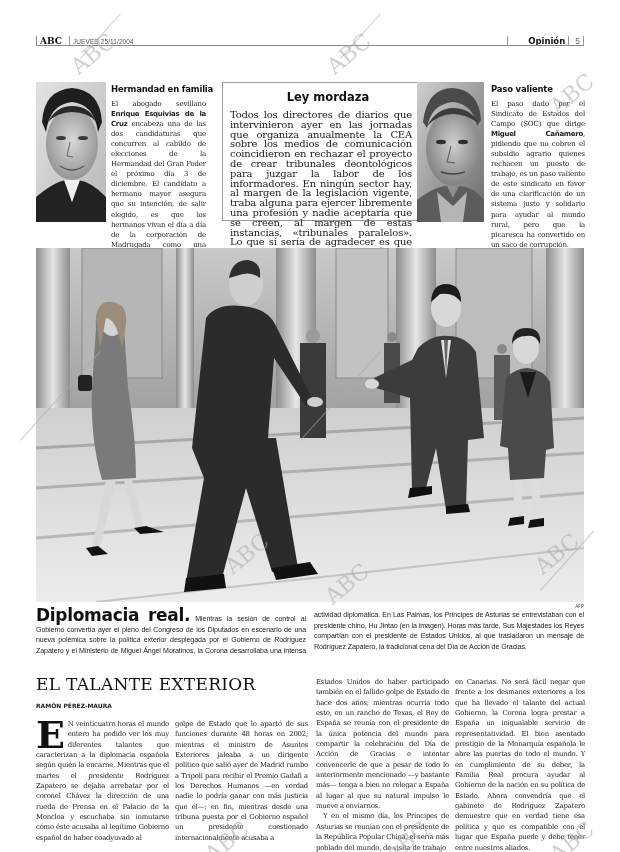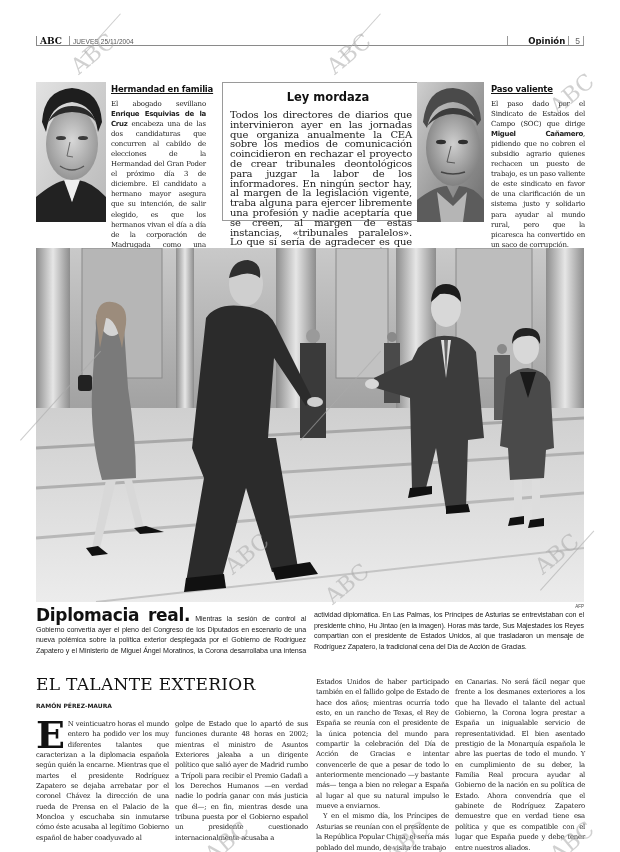--- a/index.html
+++ b/index.html
@@ -15,21 +15,21 @@
     .hdr-sep { width: 1px; height: 10px; background: #999; margin: 0 3px; }
     .hdr-date { font-family: "Liberation Sans", sans-serif; font-size: 6.5px; color: #555; letter-spacing: 0.1px; }
     .hdr-right { right: 36px; top: 35px; height: 12px; display: flex; align-items: center; }
     .hdr-section { font-family: "DejaVu Sans", sans-serif; font-weight: bold; font-size: 8.5px; color: #111; padding-left: 20px; border-left: 1px solid #999; }
     .hdr-page { font-family: "Liberation Sans", sans-serif; font-size: 8.5px; color: #666; padding: 0 3px; border-right: 1px solid #999; }
 
     
     .portrait { background: #777; overflow: hidden; }
     .portrait svg { display: block; }
 
-    .side-title { font-family: "DejaVu Sans", sans-serif; font-weight: bold; font-size: 8.5px; color: #111; letter-spacing: -0.2px; text-decoration: underline; }
+    .side-title { font-family: "DejaVu Sans", sans-serif; font-weight: bold; font-size: 8.5px; color: #111; letter-spacing: -0.2px; }
     .side-text { font-family: "DejaVu Serif", serif; font-size: 7px; line-height: 10.05px; color: #222; text-align: justify; hyphens: auto; letter-spacing: -0.15px; }
     .side-text b { font-family: "DejaVu Sans", sans-serif; font-weight: bold; letter-spacing: -0.3px; }
 
     
     .box { left: 222px; top: 82px; width: 212px; height: 139px; border: 1px solid #9a9a9a; }
     .box-title { position: absolute; left: 0; right: 0; top: 7px; text-align: center; font-family: "DejaVu Sans", sans-serif; font-weight: bold; font-size: 11.5px; color: #111; }
     .box-text { position: absolute; left: 7px; right: 21px; top: 27px; font-family: "DejaVu Serif", serif; font-size: 10px; line-height: 9.8px; color: #222; text-align: justify; letter-spacing: -0.2px; }
 
     
     .photo { left: 36px; top: 248px; width: 548px; height: 354px; overflow: hidden; background: #bdbdbd; }

